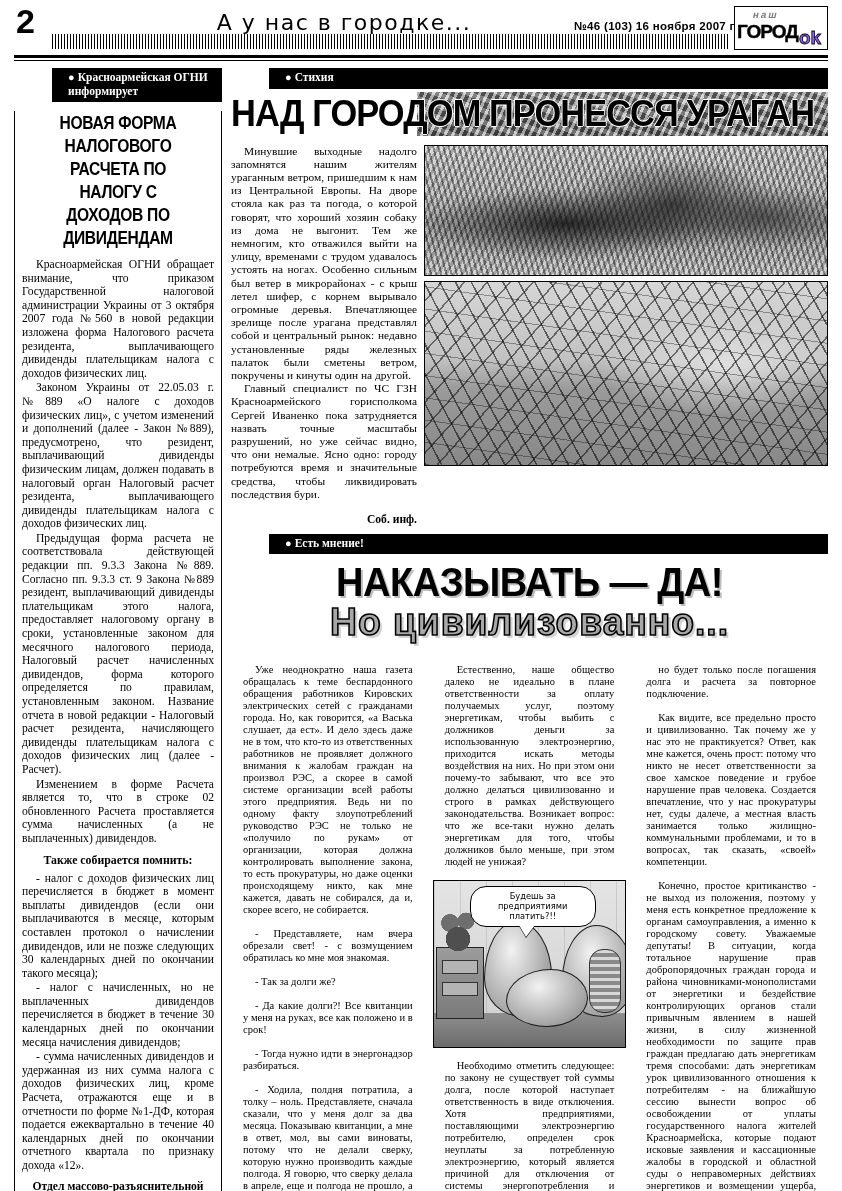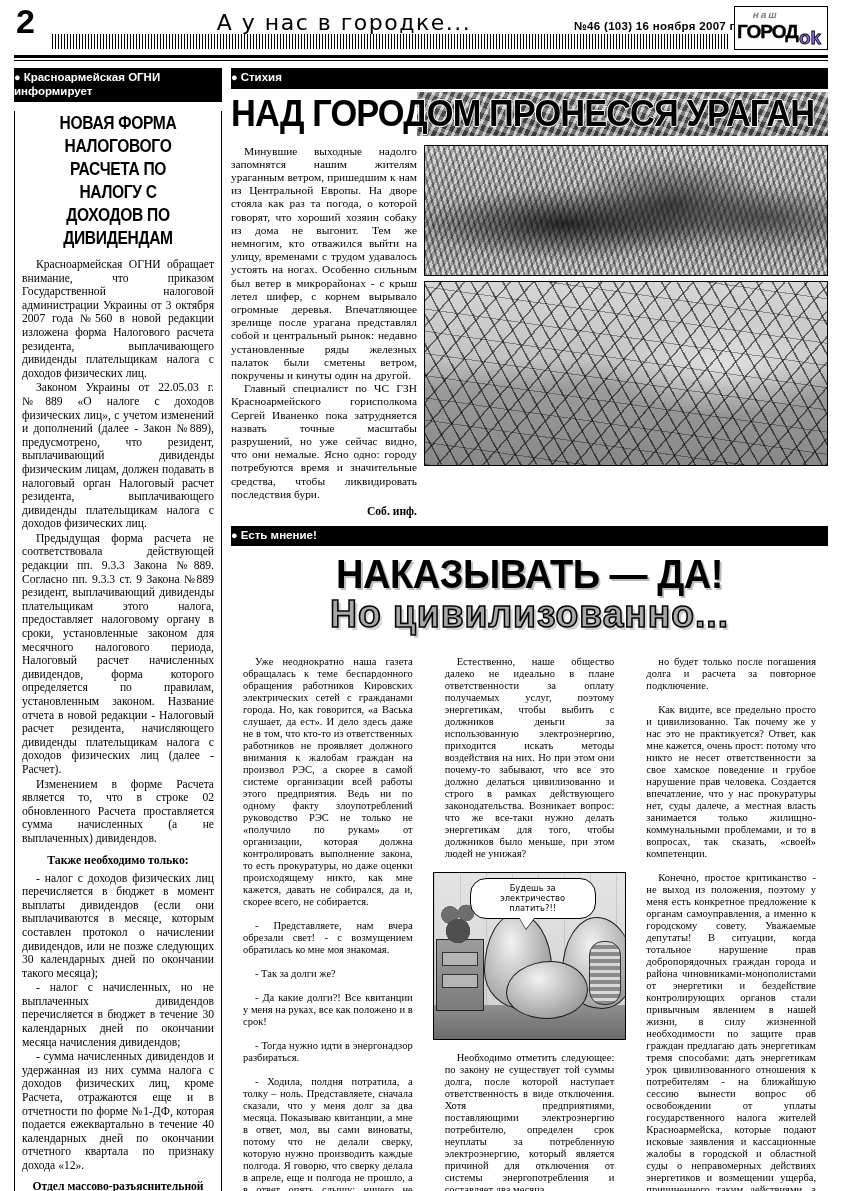--- a/index.html
+++ b/index.html
@@ -66,24 +66,25 @@
   .rule-thin  { height: 1px; background: #000; margin-top: 2px; }
 
   
   .body-grid { display: flex; margin-top: 7px; }
   .col-left { width: 208px; flex: 0 0 208px; }
   .col-right { flex: 1; margin-left: 9px; }
 
   
   .banner {
     background: #000; color: #fff;
-    font-family: Liberation Sans, sans-serif;
+    font-family: Liberation Serif, serif;
     font-weight: bold; font-size: 11.5px;
-    padding: 3px 6px 4px 0;
+    padding: 3px 6px 4px 16px;
     line-height: 13.5px;
+    margin-left: 38px;
   }
   .banner .dot { font-size: 11px; margin-right: 3px; }
 
   
   .rubric-title {
     font-family: "Liberation Sans", sans-serif;
     font-weight: bold;
     font-size: 19px; line-height: 23px;
     text-align: center;
     letter-spacing: -0.4px;
@@ -170,21 +171,21 @@
   }
   .htext {
     font-family: "Liberation Serif", serif;
     font-size: 11.4px; line-height: 13.2px;
     text-align: justify; text-indent: 13px; margin: 0;
     hyphens: auto;
   }
   .hsign {
     font-family: "Liberation Serif", serif;
     font-weight: bold; font-size: 11.6px;
-    text-align: right; margin-top: 4px;
+    text-align: right; margin-top: 12px;
   }
 
   
   .opinion { margin-top: 8px; }
   .op-head-1 {
     font-family: "Liberation Sans", sans-serif;
     font-weight: bold;
     font-size: 40px; line-height: 42px;
     text-align: center;
     letter-spacing: -0.5px;
@@ -297,21 +298,21 @@
     <div class="col-left">
       <div class="banner">
         <span class="dot">●</span><span>Красноармейская ОГНИ информирует</span>
       </div>
       <div class="col-left-inner">
         <div class="rubric-title">НОВАЯ ФОРМА НАЛОГОВОГО РАСЧЕТА ПО НАЛОГУ С ДОХОДОВ ПО ДИВИДЕНДАМ</div>
         <p class="ltext">Красноармейская ОГНИ обращает внимание, что приказом Государственной налоговой администрации Украины от 3 октября 2007 года №560 в новой редакции изложена форма Налогового расчета резидента, выплачивающего дивиденды плательщикам налога с доходов физических лиц.</p>
         <p class="ltext">Законом Украины от 22.05.03 г. №889 «О налоге с доходов физических лиц», с учетом изменений и дополнений (далее - Закон №889), предусмотрено, что резидент, выплачивающий дивиденды физическим лицам, должен подавать в налоговый орган Налоговый расчет резидента, выплачивающего дивиденды плательщикам налога с доходов физических лиц.</p>
         <p class="ltext">Предыдущая форма расчета не соответствовала действующей редакции пп. 9.3.3 Закона №889. Согласно пп. 9.3.3 ст. 9 Закона №889 резидент, выплачивающий дивиденды плательщикам этого налога, предоставляет налоговому органу в сроки, установленные законом для месячного налогового периода, Налоговый расчет начисленных дивидендов, форма которого определяется по правилам, установленным законом. Название отчета в новой редакции - Налоговый расчет резидента, начисляющего дивиденды плательщикам налога с доходов физических лиц (далее - Расчет).</p>
         <p class="ltext">Изменением в форме Расчета является то, что в строке 02 обновленного Расчета проставляется сумма начисленных (а не выплаченных) дивидендов.</p>
-        <div class="lbold">Также необходимо только:</div>
+        <div class="lbold">Также собирается помнить:</div>
         <p class="ltext">- налог с доходов физических лиц перечисляется в бюджет в момент выплаты дивидендов (если они выплачиваются в месяце, которым составлен протокол о начислении дивидендов, или не позже следующих 30 календарных дней по окончании такого месяца);</p>
         <p class="ltext">- налог с начисленных, но не выплаченных дивидендов перечисляется в бюджет в течение 30 календарных дней по окончании месяца начисления дивидендов;</p>
         <p class="ltext">- сумма начисленных дивидендов и удержанная из них сумма налога с доходов физических лиц, кроме Расчета, отражаются еще и в отчетности по форме №1-ДФ, которая подается ежеквартально в течение 40 календарных дней по окончании отчетного квартала по признаку дохода «12».</p>
         <div class="lsign">Отдел массово-разъяснительной работы и обращений граждан.</div>
       </div>
     </div>
 
     <div class="col-right">
 
       <div class="banner">
@@ -357,21 +358,21 @@
           <div class="op-col">
             <p class="otext">Естественно, наше общество далеко не идеально в плане ответственности за оплату получаемых услуг, поэтому энергетикам, чтобы выбить с должников деньги за использованную электроэнергию, приходится искать методы воздействия на них. Но при этом они почему-то забывают, что все это должно делаться цивилизованно и строго в рамках действующего законодательства. Возникает вопрос: что же все-таки нужно делать энергетикам для того, чтобы должников было меньше, при этом людей не унижая?</p>
             <div class="cartoon">
               <div class="floor"></div>
               <div class="dresser"></div>
               <div class="plant"></div>
               <div class="fig fig-a"></div>
               <div class="fig fig-b"></div>
               <div class="fig fig-c"></div>
               <div class="pipe"></div>
-              <div class="bubble">Будешь за электричество платить?!!</div>
+              <div class="bubble">Будешь за предприятиями платить?!!</div>
             </div>
             <p class="otext">Необходимо отметить следующее: по закону не существует той суммы долга, после которой наступает ответственность в виде отключения. Хотя предприятиями, поставляющими электроэнергию потребителю, определен срок неуплаты за потребленную электроэнергию, который является причиной для отключения от системы энергопотребления и составляет два месяца.</p>
             <p class="otext">Порядок же действий энергетиков должен быть таков: если у потребителя есть долг, ему в месячный срок должен быть по почте отправлен счет с просьбой погасить его или хотя бы связаться с энергетиками, чтобы совместно определить сроки и условия его погашения. Если потребитель не реагирует на этот сигнал, его предупреждают о возможности отключения. И только тогда, когда потребитель и после этого в течение 15 дней не реагирует, производится его отключение, после чего получить электроэнергию мож-</p>
           </div>
 
           <div class="op-col">
             <p class="otext">но будет только после погашения долга и расчета за повторное подключение.</p>
             <p class="otext">Как видите, все предельно просто и цивилизованно. Так почему же у нас это не практикуется? Ответ, как мне кажется, очень прост: потому что никто не несет ответственности за свое хамское поведение и грубое нарушение прав человека. Создается впечатление, что у нас прокуратуры нет, суды далече, а местная власть занимается только жилищно-коммунальными проблемами, и то в вопросах, так сказать, «своей» компетенции.</p>
             <p class="otext">Конечно, простое критиканство - не выход из положения, поэтому у меня есть конкретное предложение к органам самоуправления, а именно к городскому совету. Уважаемые депутаты! В ситуации, когда тотальное нарушение прав добропорядочных граждан города и района чиновниками-монополистами от энергетики и бездействие контролирующих органов стали привычным явлением в нашей жизни, в силу жизненной необходимости по защите прав граждан предлагаю дать энергетикам тремя способами: дать энергетикам урок цивилизованного отношения к потребителям - на ближайшую сессию вынести вопрос об освобождении от уплаты государственного налога жителей Красноармейска, которые подают исковые заявления и кассационные жалобы в городской и областной суды о неправомерных действиях энергетиков и возмещении ущерба, причиненного таким действиями, а они обязаны утвердить образец искового заявления, где ответчиком выступают Кировские районные электрические сети и «Донецкоблэнерго», и рекомендовать его жителям Красноармейска. Хочу верить, что данные действия наконец заставят энергетиков более ответственно относиться не только к отключению электричества, но и к созданию условий для более цивилизованных отношений между работниками РЭС и горожанами. Конечно, это не решит всех проблем, но, думаю, станет первым шагом к устранению вышеназванных безобразий.</p>
 

